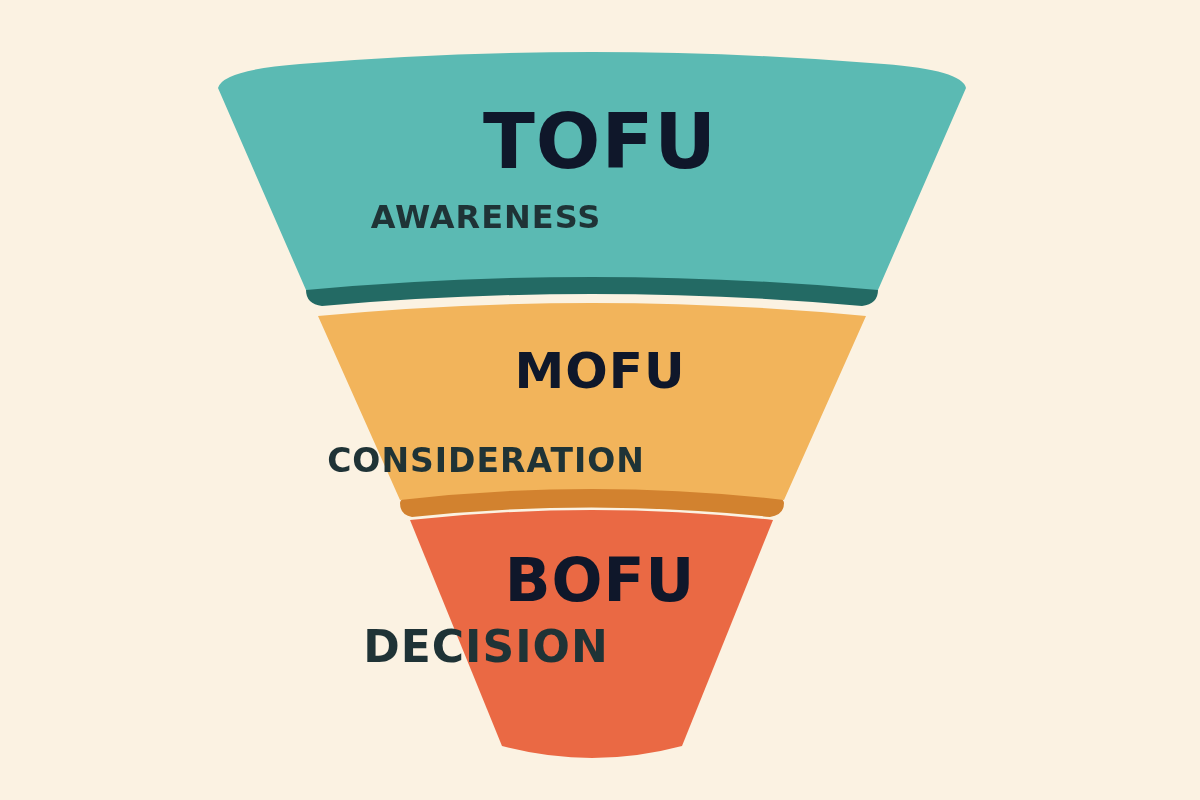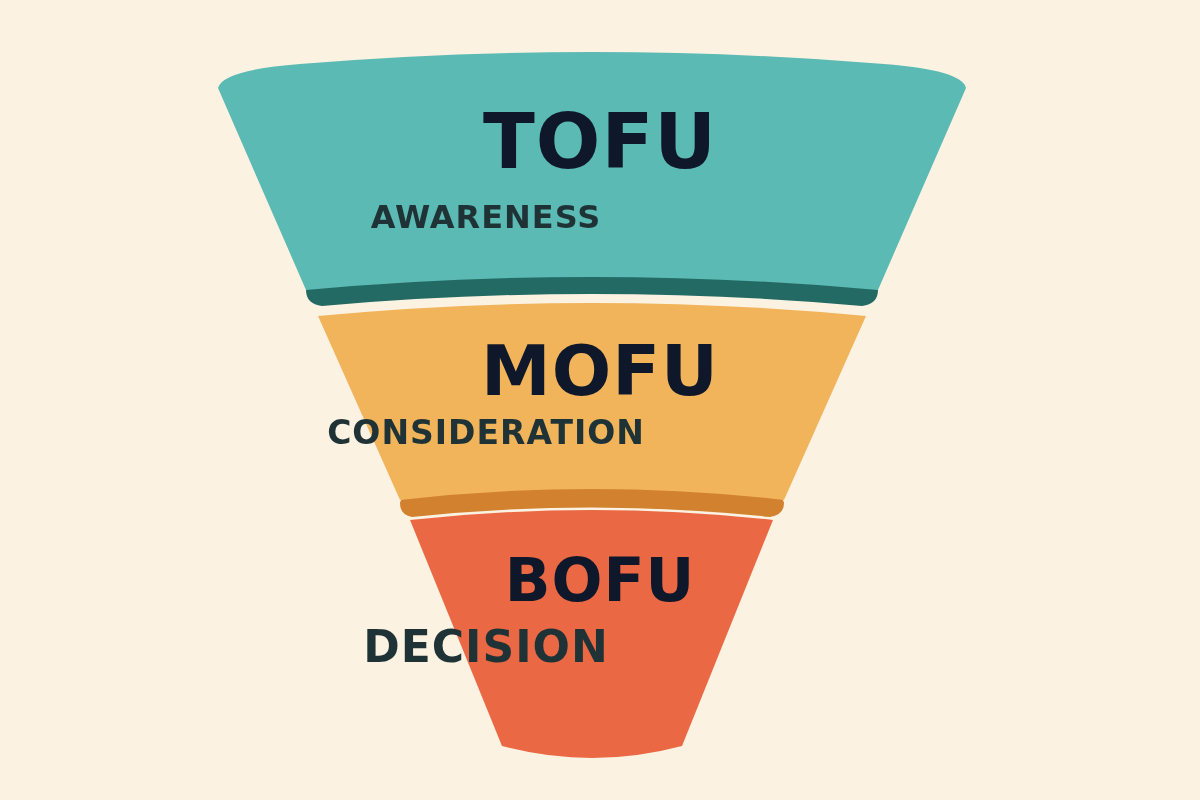--- a/index.html
+++ b/index.html
@@ -2,22 +2,22 @@
 <html><head>
   <meta charset="utf-8">
   <style>
     html, body { margin: 0; padding: 0; }
     body { width: 1200px; height: 800px; background: #fbf2e2; overflow: hidden; position: relative; font-family: "DejaVu Sans", sans-serif; }
     svg.funnel { position: absolute; left: 0; top: 0; width: 1200px; height: 800px; }
     .stage-title { position: absolute; left: 0; width: 1200px; text-align: center; color: #0f172a; font-weight: bold; letter-spacing: 1px; }
     .stage-sub { position: absolute; left: 0; width: 972px; text-align: center; color: #1f3336; font-weight: bold; letter-spacing: 1px; }
     #tofu-title { top: 98px; font-size: 76px; line-height: 88px; }
     #tofu-sub { top: 197px; font-size: 32px; line-height: 40px; }
-    #mofu-title { top: 328px; font-size: 70px; line-height: 86px; }
-    #mofu-sub { top: 413px; font-size: 33px; line-height: 40px; }
+    #mofu-title { top: 328px; font-size: 50px; line-height: 86px; }
+    #mofu-sub { top: 441px; font-size: 33px; line-height: 40px; }
     #bofu-title { top: 538px; font-size: 60px; line-height: 84px; }
     #bofu-sub { top: 627px; font-size: 44px; line-height: 40px; }
   </style>
 </head>
 <body>
 
 <svg class="funnel" viewBox="0 0 1200 800" xmlns="http://www.w3.org/2000/svg">
 
   <path d="M410 520 Q592 500 773 520 L682 746 Q592 770 502 746 Z" fill="#ea6944"></path>
 

